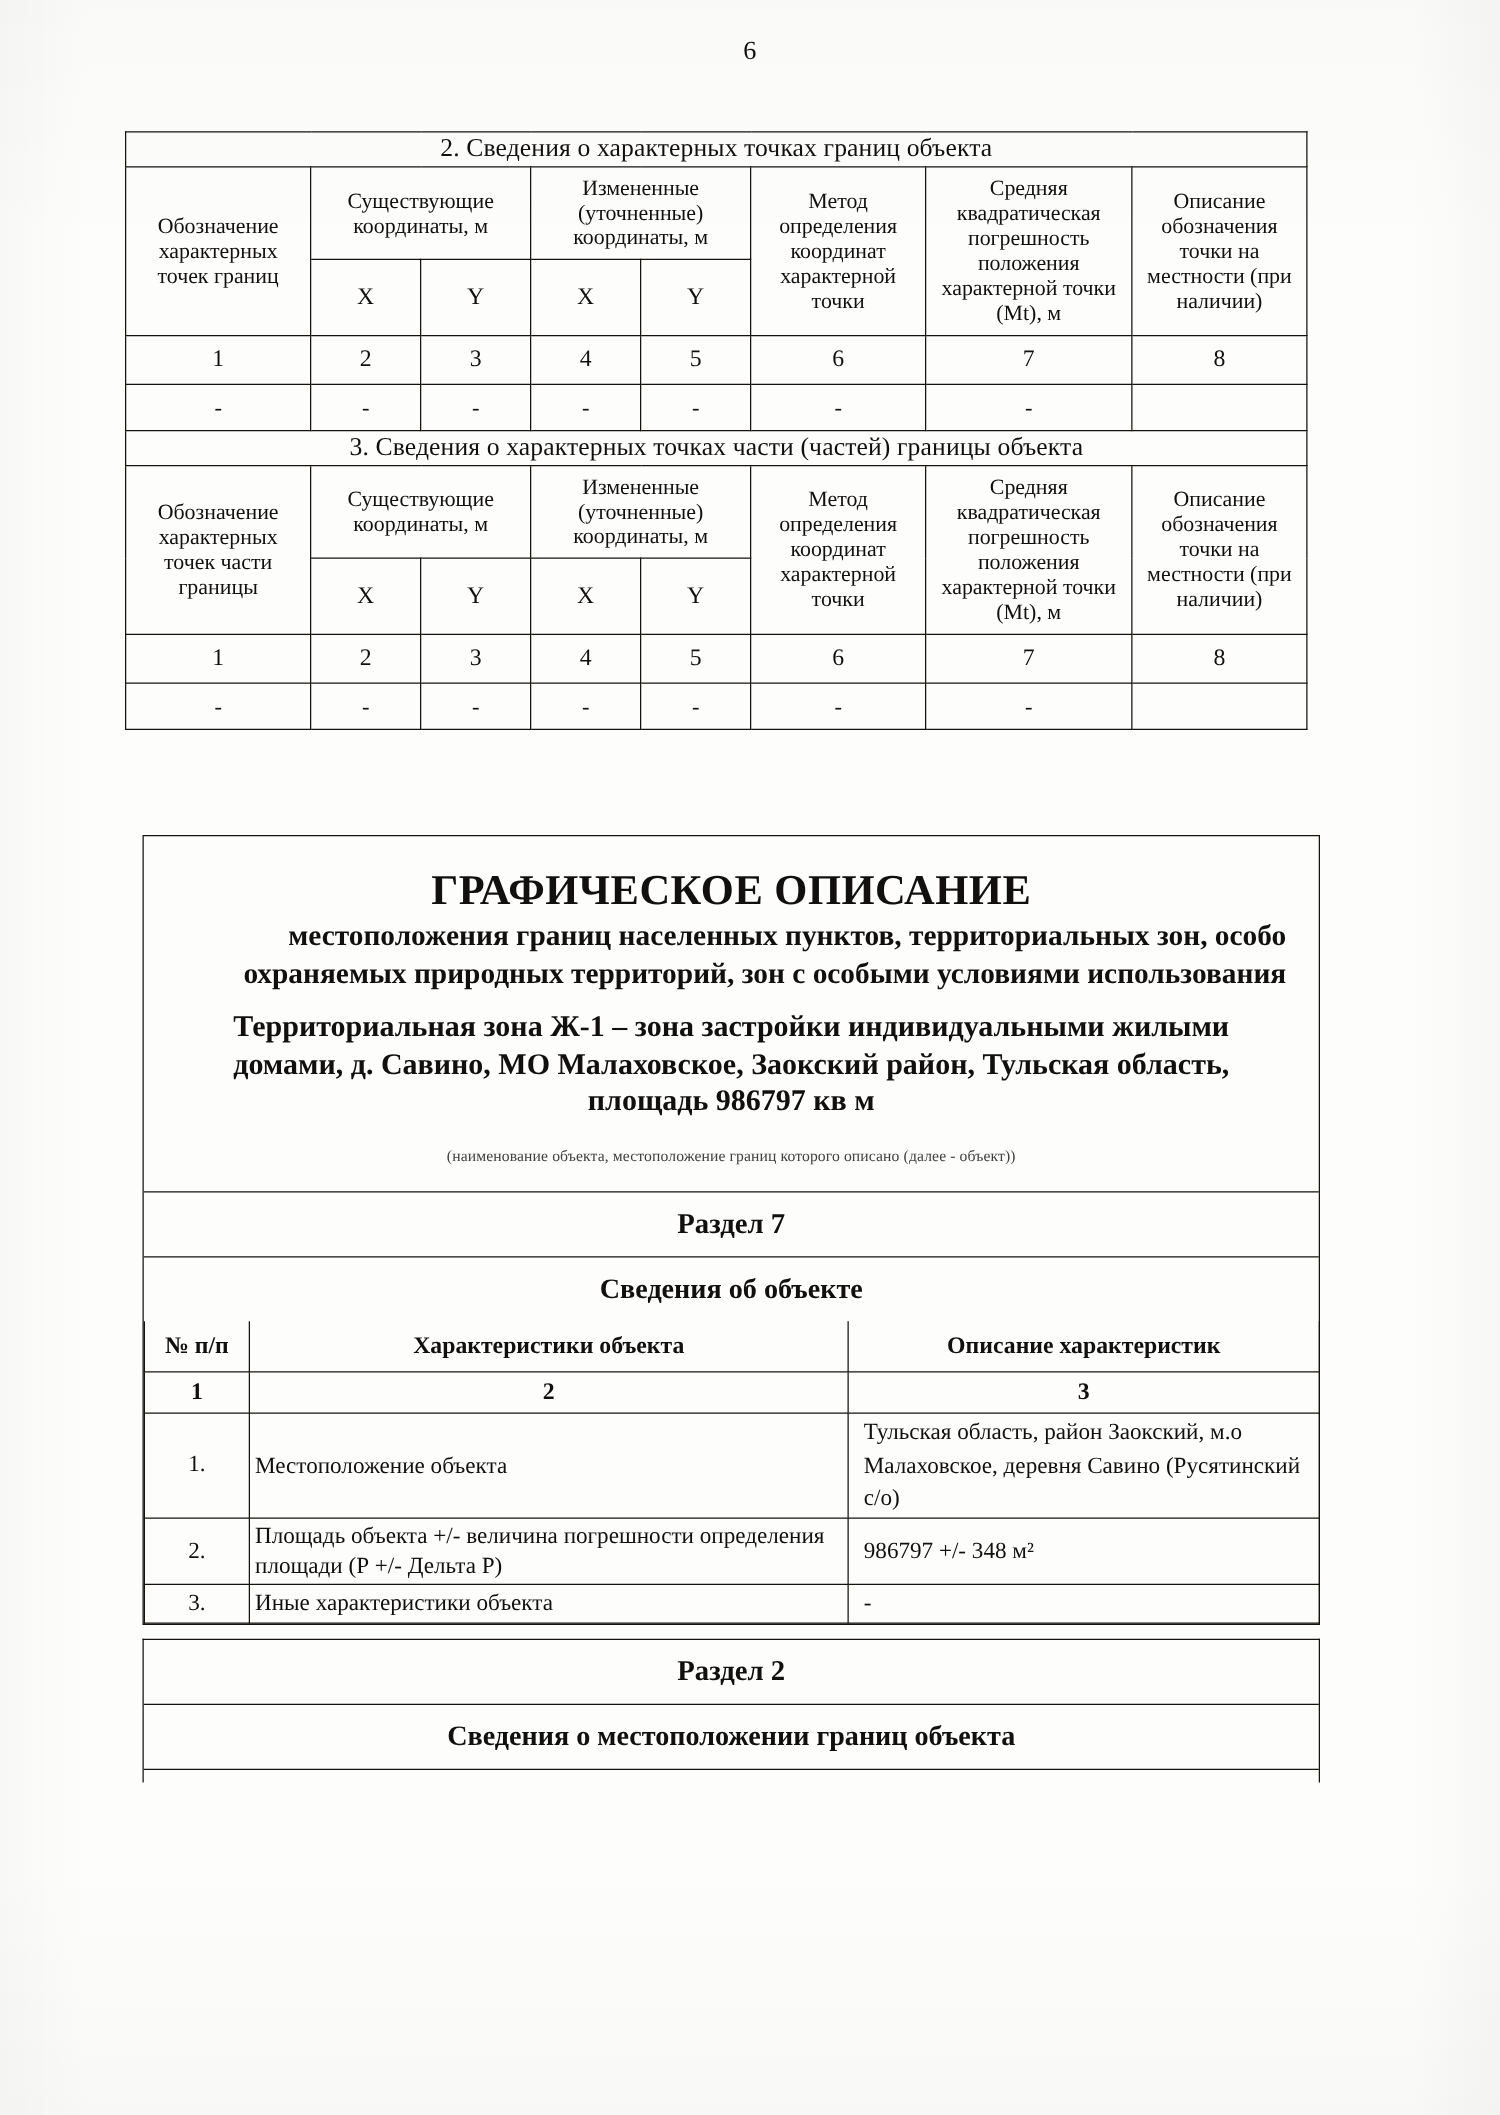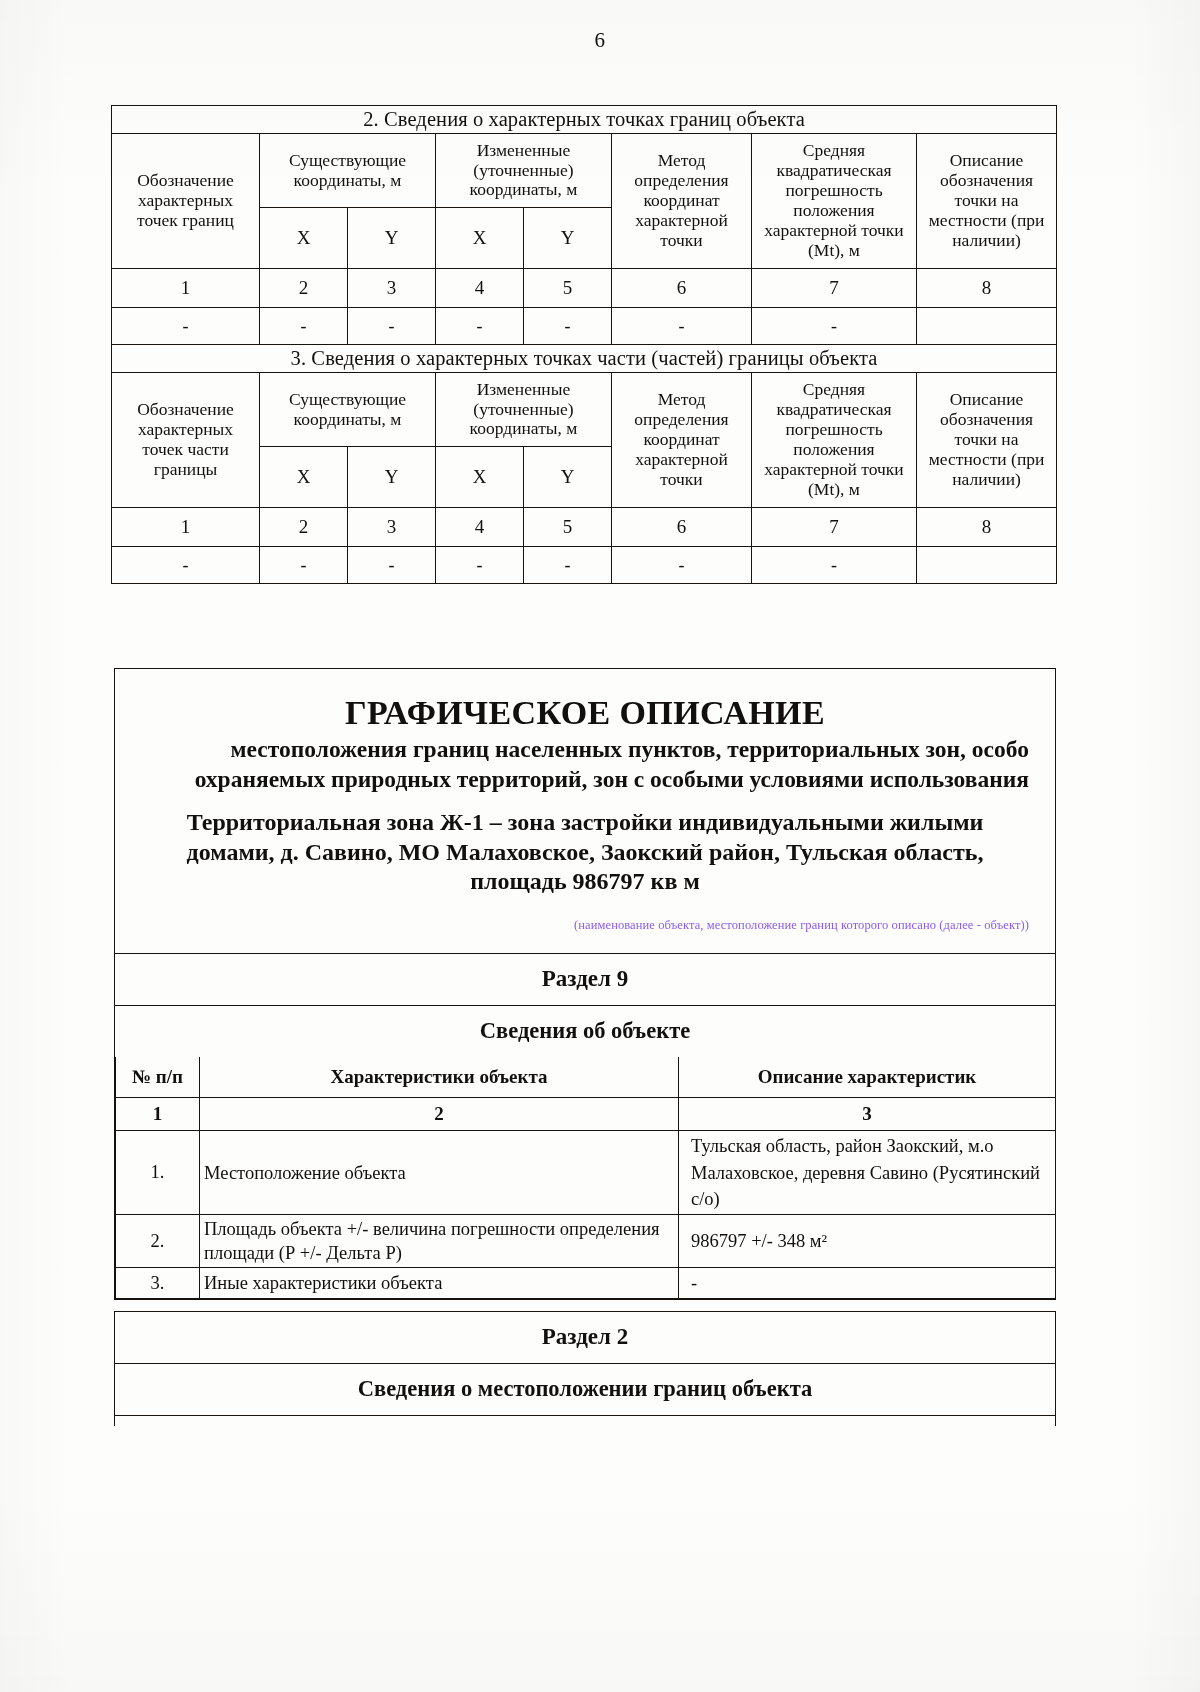--- a/index.html
+++ b/index.html
@@ -52,21 +52,21 @@
     border: 1.6px solid #16130f;
     padding: 2px 4px;
     vertical-align: middle;
     text-align: center;
     font-weight: normal;
   }
 
   
   .coord-block {
     position: absolute;
-    left: 111px;
+    left: 100px;
     top: 105px;
     width: 945px;
   }
   .sec-title td {
     text-align: left;
     font-size: 20.5px;
     padding: 5px 8px 6px 10px;
     letter-spacing: 0.1px;
   }
   .coord-head td {
@@ -122,24 +122,24 @@
   .gd-object {
     font-weight: bold;
     font-size: 24px;
     line-height: 1.22;
     margin-top: 15px;
     padding: 0 8px 4px 8px;
     text-align: center;
   }
   .gd-caption {
     font-size: 12.5px;
-    text-align: right;
+    text-align: center;
     padding: 18px 0 10px 0;
     letter-spacing: 0.1px;
-    color: #8b5cf6;
+    color: #404040;
   }
   .gd-rule {
     border-top: 1.7px solid #16130f;
   }
   .gd-banner {
     text-align: center;
     font-weight: bold;
     font-size: 23px;
     padding: 12px 0 13px 0;
   }
@@ -304,21 +304,21 @@
         <div class="gd-object">
           <div>Территориальная зона Ж-1 – зона застройки индивидуальными жилыми</div>
           <div>домами,  д. Савино, МО Малаховское, Заокский район, Тульская область,</div>
           <div>площадь  986797 кв м</div>
         </div>
 
         <div class="gd-caption">(наименование объекта, местоположение границ которого описано (далее - объект))</div>
       </div>
 
       <div class="gd-rule"></div>
-      <div class="gd-banner">Раздел 9</div>
+      <div class="gd-banner">Раздел 7</div>
 
       <div class="gd-rule"></div>
       <div class="gd-banner small">Сведения об объекте</div>
 
       <table class="doc r1-table">
         <colgroup>
           <col style="width:84px">
           <col style="width:479px">
           <col style="width:377px">
         </colgroup>

